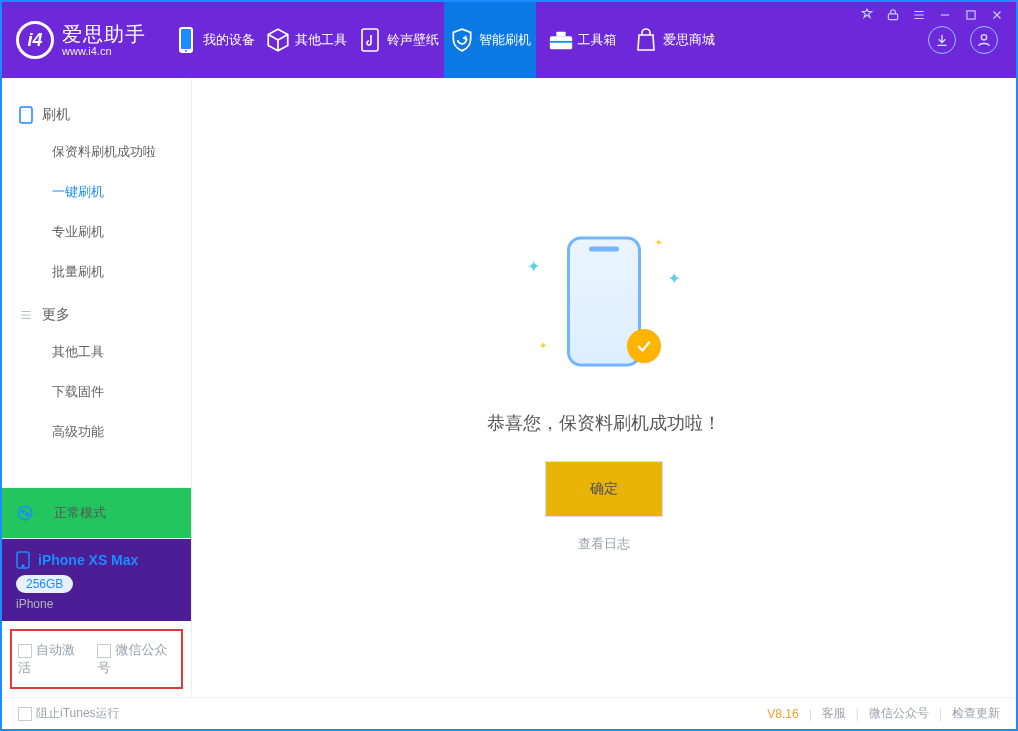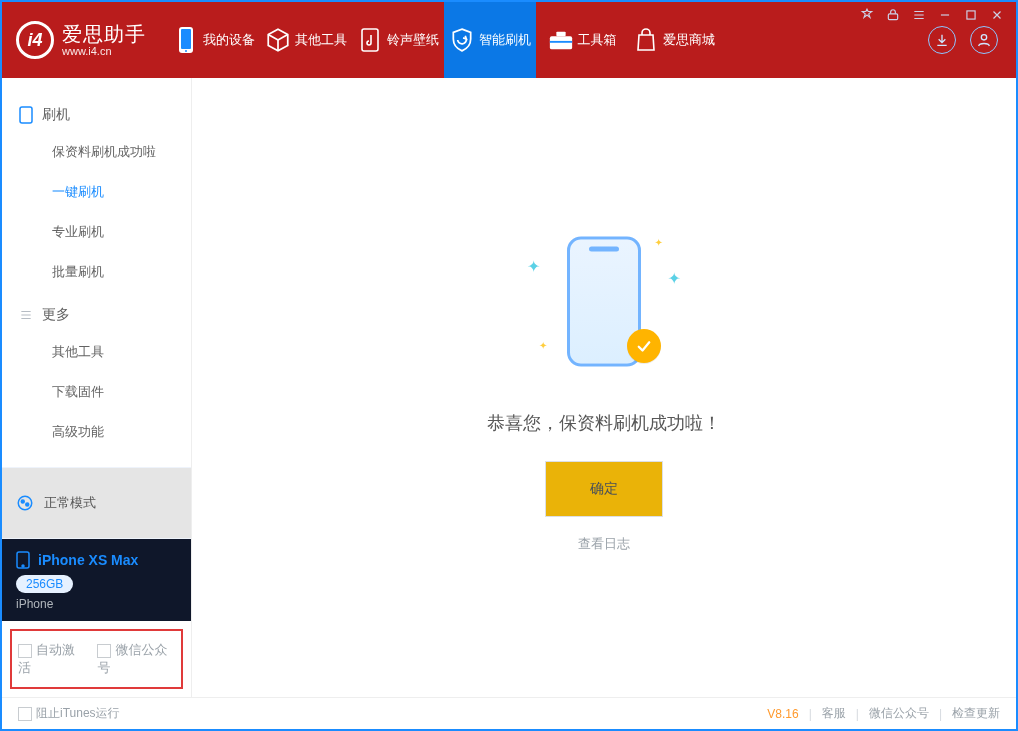--- a/index.html
+++ b/index.html
@@ -11,21 +11,21 @@
     background: #fff;
     width: 1018px;
     height: 731px;
     border: 2px solid #1a8cff;
     position: relative;
     display: flex;
     flex-direction: column;
   }
   
   .header {
-    background: #b91c1c;
+    background: #6d28d9;
     height: 76px;
     display: flex;
     align-items: center;
     padding: 0 0 0 14px;
     gap: 0;
   }
   .logo-block { display: flex; align-items: center; gap: 8px; margin-right: 22px; }
   .logo-circle {
     width: 38px; height: 38px; border-radius: 50%;
     border: 3px solid #fff; display:flex; align-items:center; justify-content:center;
@@ -74,26 +74,26 @@
   .sb-item {
     padding: 11px 12px 11px 50px;
     color:#636363;
     cursor:pointer;
     font-size:13px;
   }
   .sb-item.active { color:#1a8cff; }
 
   .sidebar-bottom { margin-top:auto; }
   .mode-box {
-    background:#e5e5e5; padding:26px 14px; display:flex; align-items:center; gap:10px;
+    background:#22c55e; padding:16px 14px; display:flex; align-items:center; gap:20px;
     color:#555; font-size:13px; border-top:1px solid #eef3fb; border-bottom:1px solid #eef3fb;
     cursor:pointer;
   }
   .device-box {
-    background:#0f172a; padding:12px 14px 10px; color:#1a8cff; cursor:pointer;
+    background:#4c1d95; padding:12px 14px 10px; color:#1a8cff; cursor:pointer;
   }
   .device-box .dname { font-weight:bold; font-size:14px; display:flex; align-items:center; gap:8px;}
   .device-box .cap {
     background:#e6f1ff; color:#1a8cff; border-radius:12px; padding:2px 10px;
     display:inline-block; margin-top:6px; font-size:12px;
   }
   .device-box .dtype { color:#b0b6bc; font-size:12px; margin-top:4px; }
   .sb-checks {
     border:2px solid #e03a3a; margin:8px 8px 8px 8px; padding:10px 6px;
     display:flex; gap:14px; align-items:center; color:#9aa2a9; font-size:13px;

